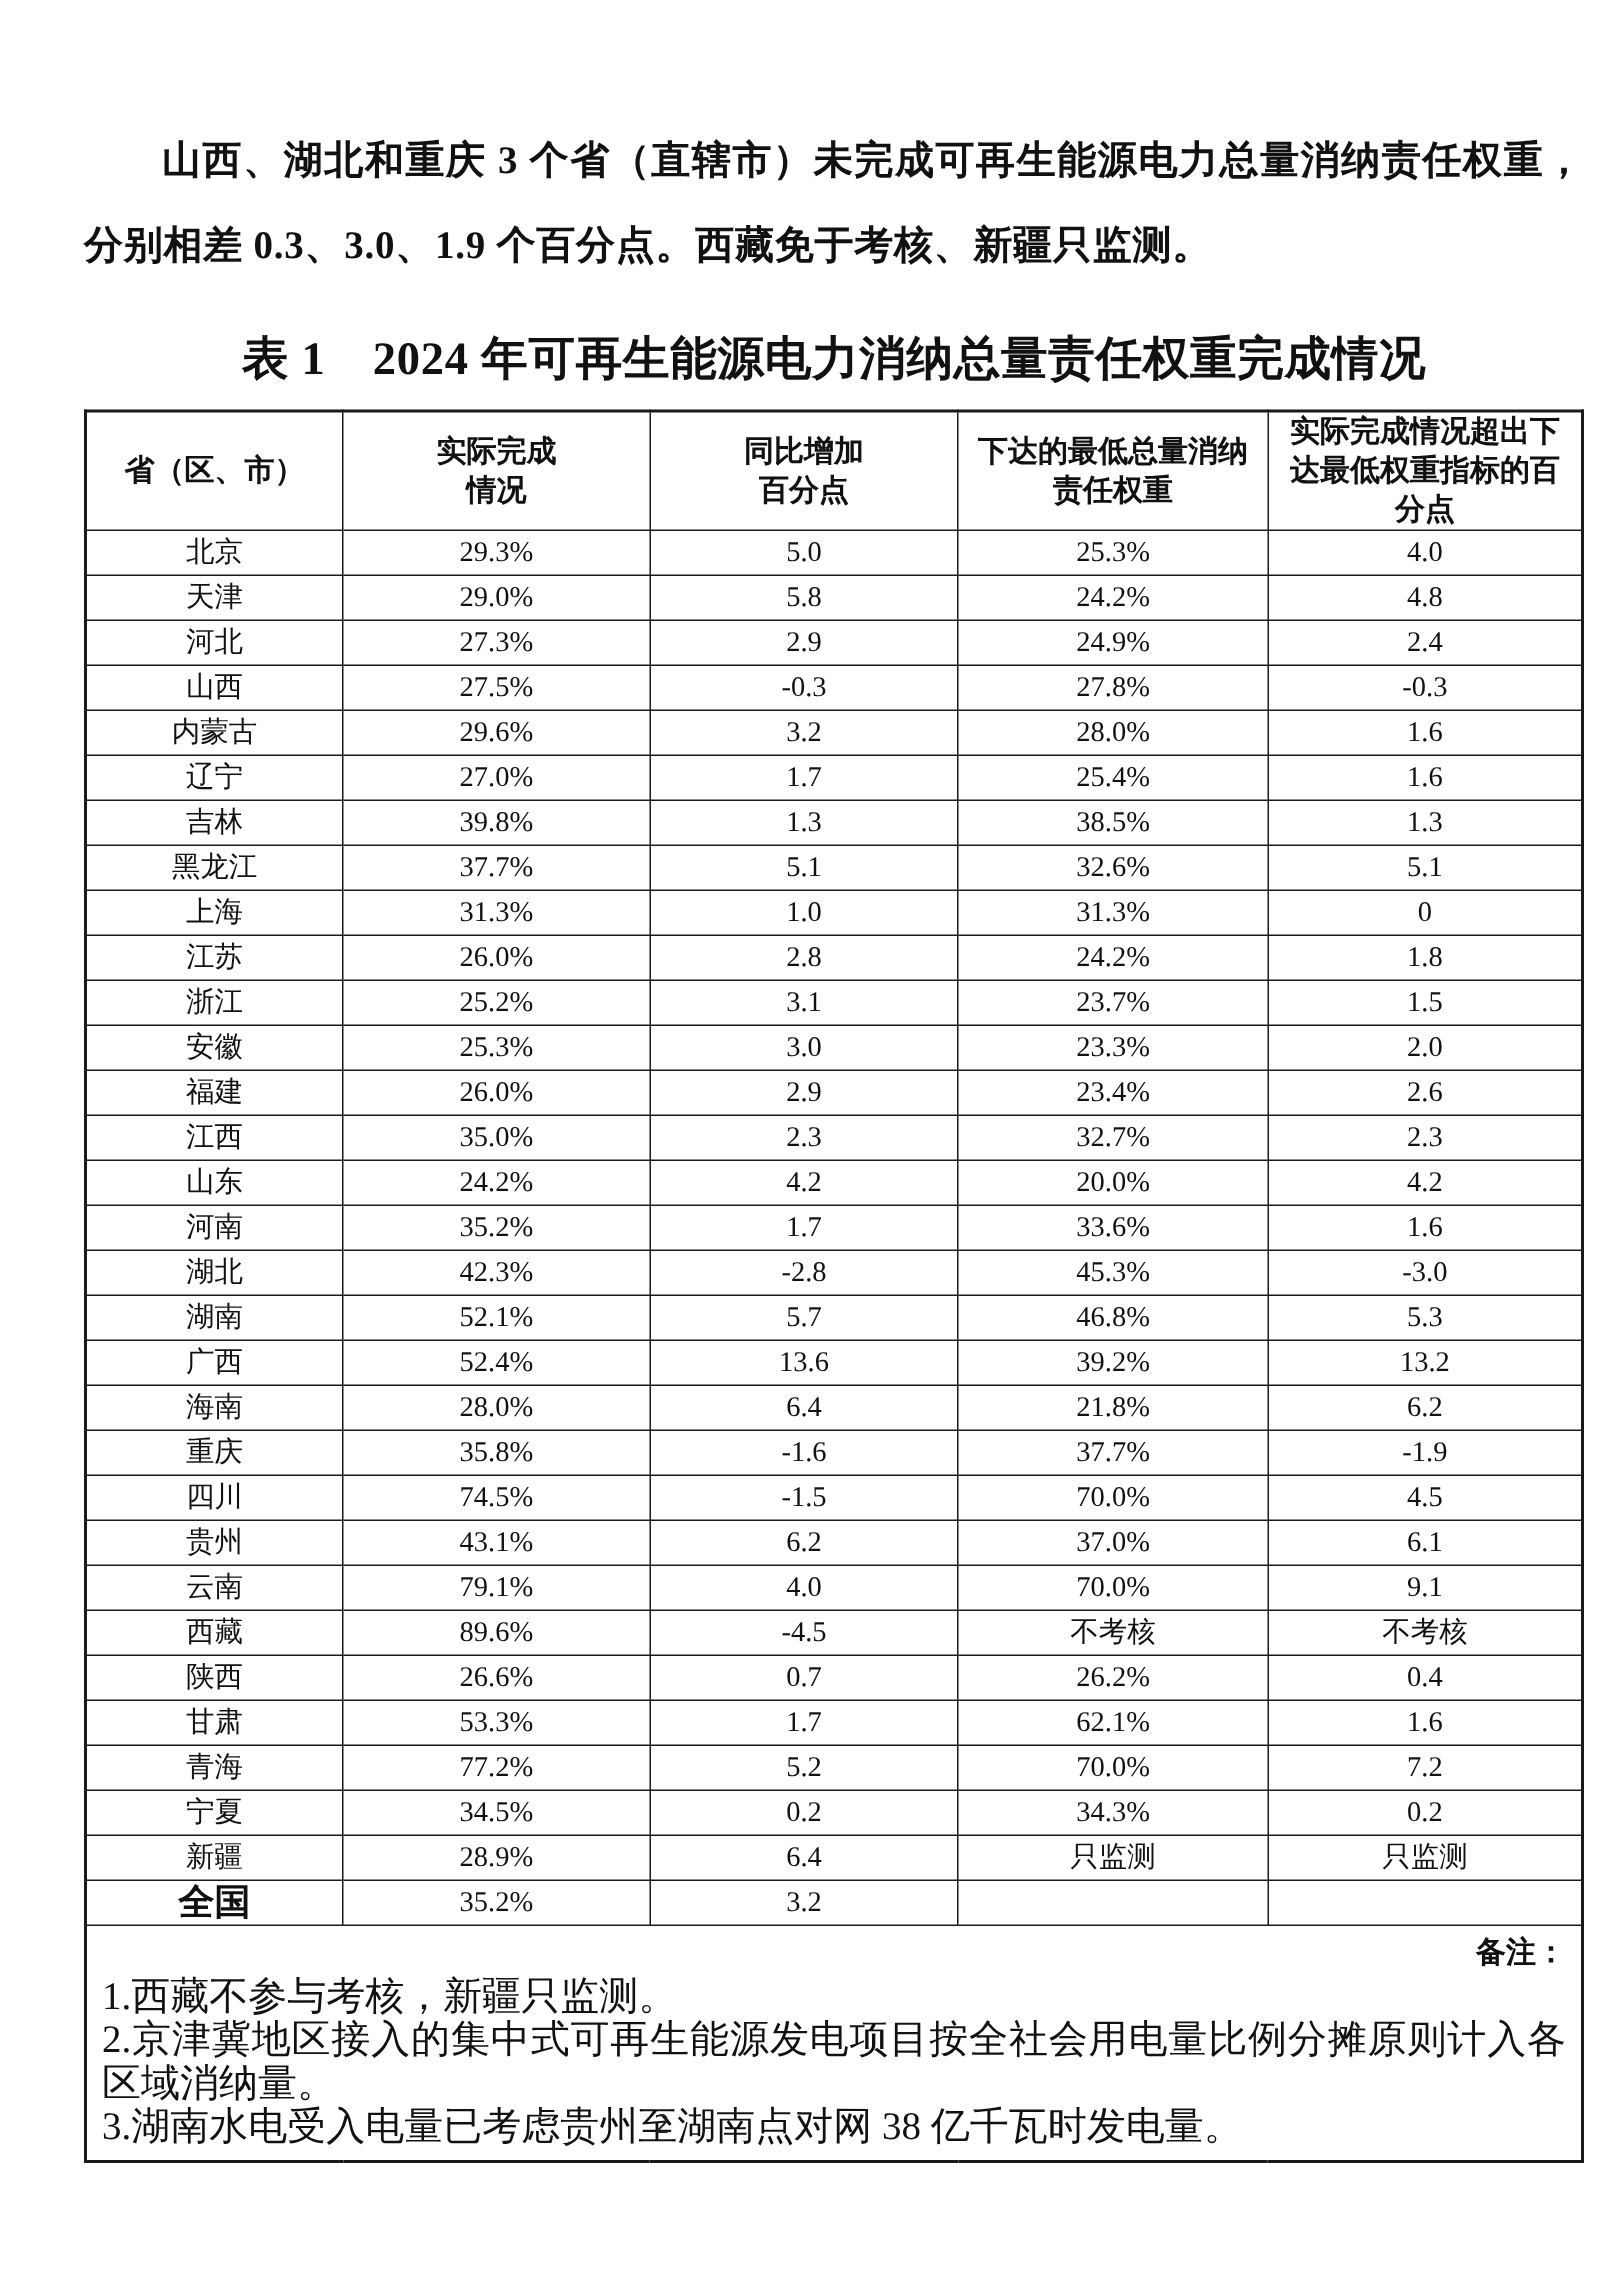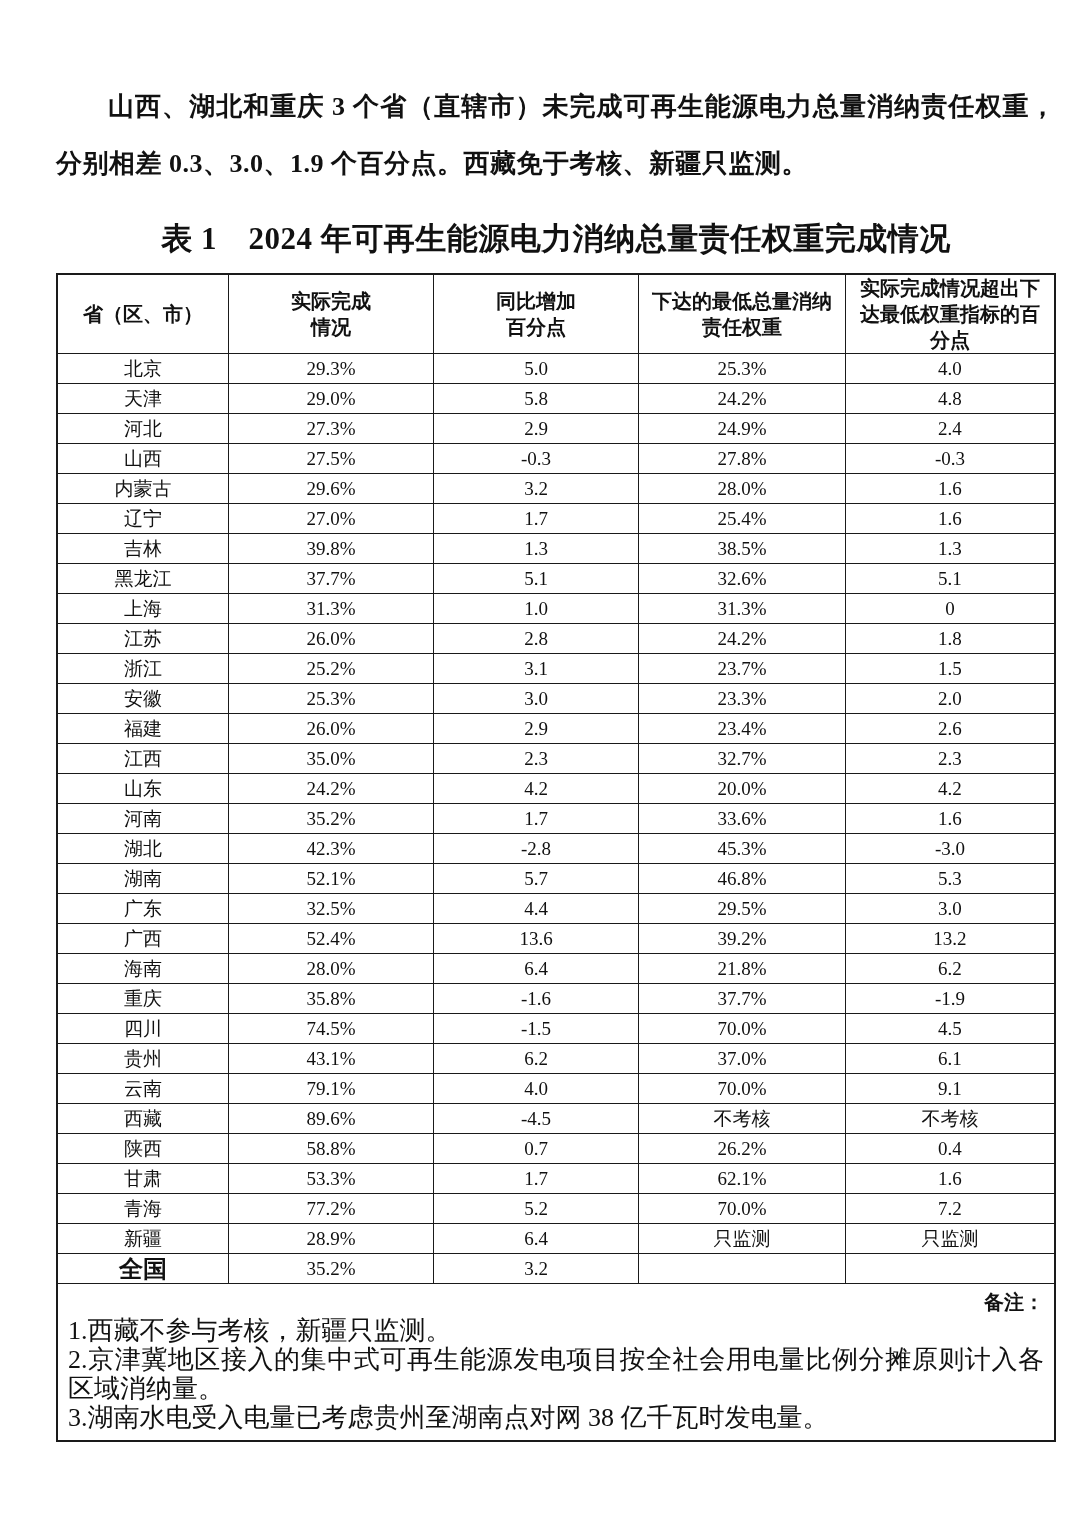--- a/index.html
+++ b/index.html
@@ -251,27 +251,20 @@
             <td>-3.0</td>
           </tr>
           <tr>
             <td>湖南</td>
             <td>52.1%</td>
             <td>5.7</td>
             <td>46.8%</td>
             <td>5.3</td>
           </tr>
           <tr>
-            <td>广东</td>
-            <td>32.5%</td>
-            <td>4.4</td>
-            <td>29.5%</td>
-            <td>3.0</td>
-          </tr>
-          <tr>
             <td>广西</td>
             <td>52.4%</td>
             <td>13.6</td>
             <td>39.2%</td>
             <td>13.2</td>
           </tr>
           <tr>
             <td>海南</td>
             <td>28.0%</td>
             <td>6.4</td>
@@ -308,38 +301,45 @@
           </tr>
           <tr>
             <td>西藏</td>
             <td>89.6%</td>
             <td>-4.5</td>
             <td>不考核</td>
             <td>不考核</td>
           </tr>
           <tr>
             <td>陕西</td>
-            <td>58.8%</td>
+            <td>26.6%</td>
             <td>0.7</td>
             <td>26.2%</td>
             <td>0.4</td>
           </tr>
           <tr>
             <td>甘肃</td>
             <td>53.3%</td>
             <td>1.7</td>
             <td>62.1%</td>
             <td>1.6</td>
           </tr>
           <tr>
             <td>青海</td>
             <td>77.2%</td>
             <td>5.2</td>
             <td>70.0%</td>
             <td>7.2</td>
+          </tr>
+          <tr>
+            <td>宁夏</td>
+            <td>34.5%</td>
+            <td>0.2</td>
+            <td>34.3%</td>
+            <td>0.2</td>
           </tr>
           <tr>
             <td>新疆</td>
             <td>28.9%</td>
             <td>6.4</td>
             <td>只监测</td>
             <td>只监测</td>
           </tr>
           <tr class="total-row">
             <td>全国</td>

